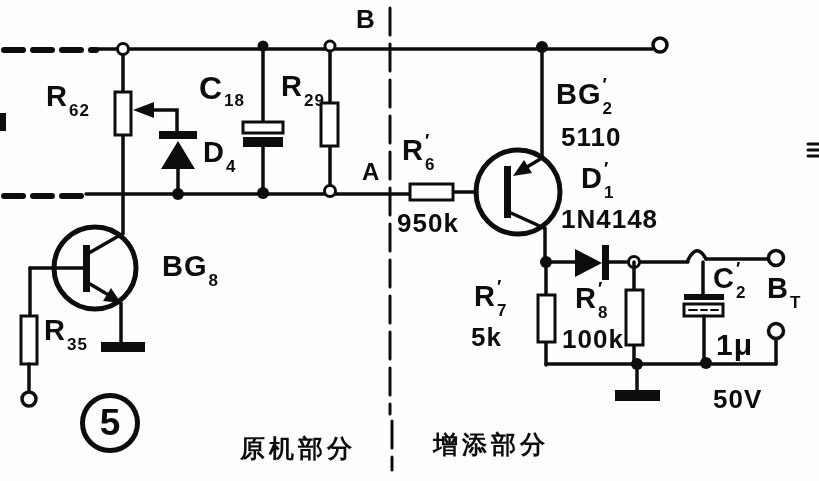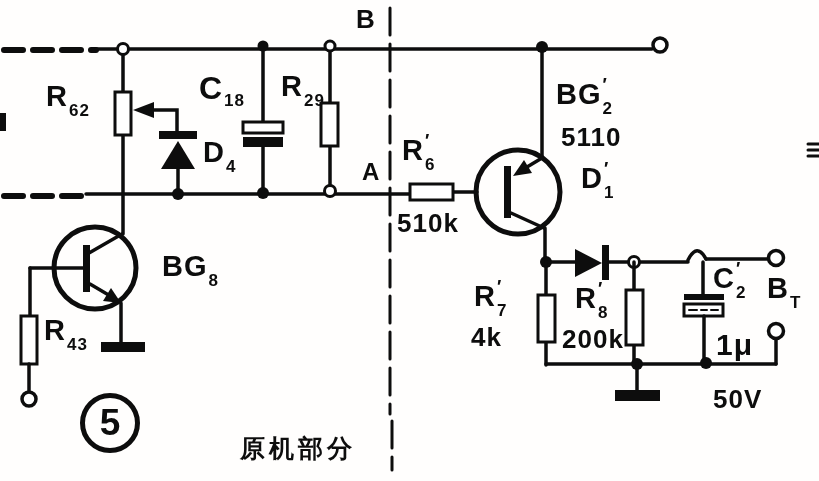--- a/index.html
+++ b/index.html
@@ -161,21 +161,21 @@
     <span>BG</span>
       <span class="ps">
         <span class="pr"></span>
         <span class="sb">8</span>
       </span>
   </div>
   <div class="clabel" style="left:44px;top:316px">
     <span>R</span>
       <span class="ps">
         <span class="pr"></span>
-        <span class="sb">43</span>
+        <span class="sb">35</span>
       </span>
   </div>
   <div class="clabel" style="left:402px;top:136px">
     <span>R</span>
       <span class="ps">
         <span class="pr">′</span>
         <span class="sb">6</span>
       </span>
   </div>
   <div class="clabel" style="left:556px;top:80px">
@@ -216,26 +216,28 @@
   <div class="clabel" style="left:767px;top:274px">
     <span>B</span>
       <span class="ps">
         <span class="pr"></span>
         <span class="sb">T</span>
       </span>
   </div>
 
   <div class="vlabel" style="left:356px;top:6px">B</div>
   <div class="vlabel" style="left:362px;top:160px;font-size:24px">A</div>
-  <div class="vlabel" style="left:397px;top:210px">510k</div>
+  <div class="vlabel" style="left:397px;top:210px">950k</div>
   <div class="vlabel" style="left:561px;top:124px">5110</div>
-  <div class="vlabel" style="left:471px;top:324px">4k</div>
-  <div class="vlabel" style="left:562px;top:326px">200k</div>
+  <div class="vlabel" style="left:561px;top:206px">1N4148</div>
+  <div class="vlabel" style="left:471px;top:324px">5k</div>
+  <div class="vlabel" style="left:562px;top:326px">100k</div>
   <div class="vlabel" style="left:716px;top:330px;font-size:30px">1μ</div>
   <div class="vlabel" style="left:713px;top:386px">50V</div>
 
   <div class="fig-badge">
     <span>5</span>
   </div>
 
   <div class="cjk" style="left:240px;top:432px">原机部分</div>
+  <div class="cjk" style="left:433px;top:428px">增添部分</div>
 
 </div>
 
 </body></html>

